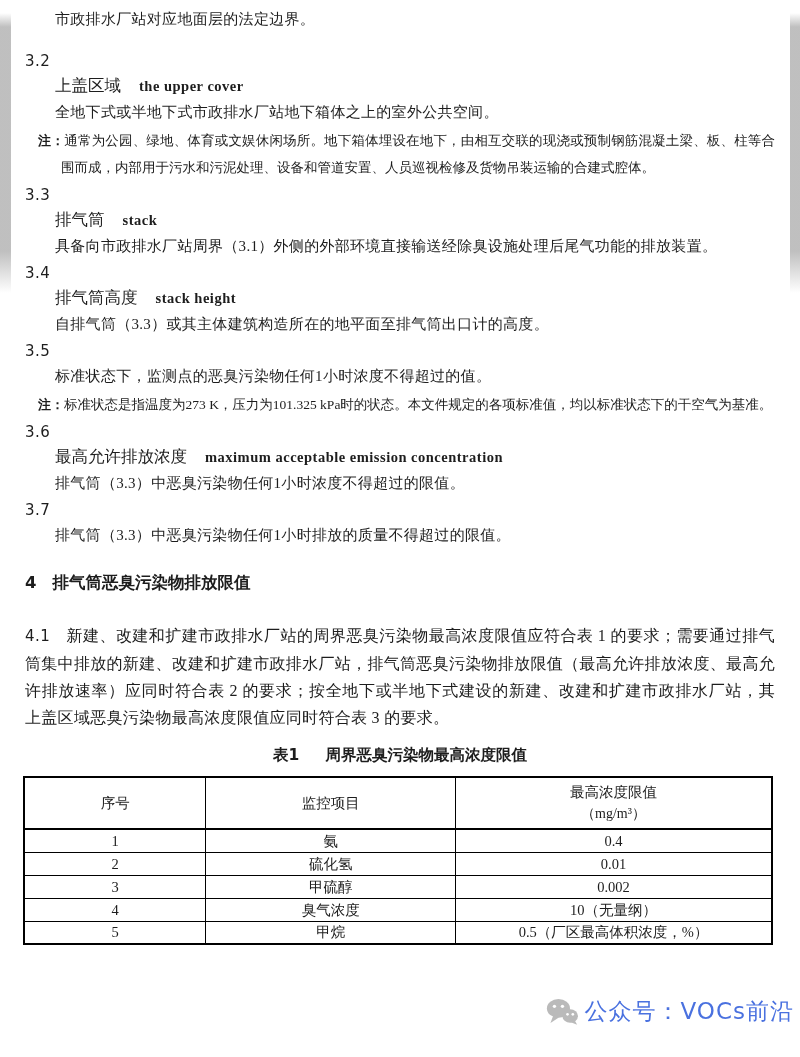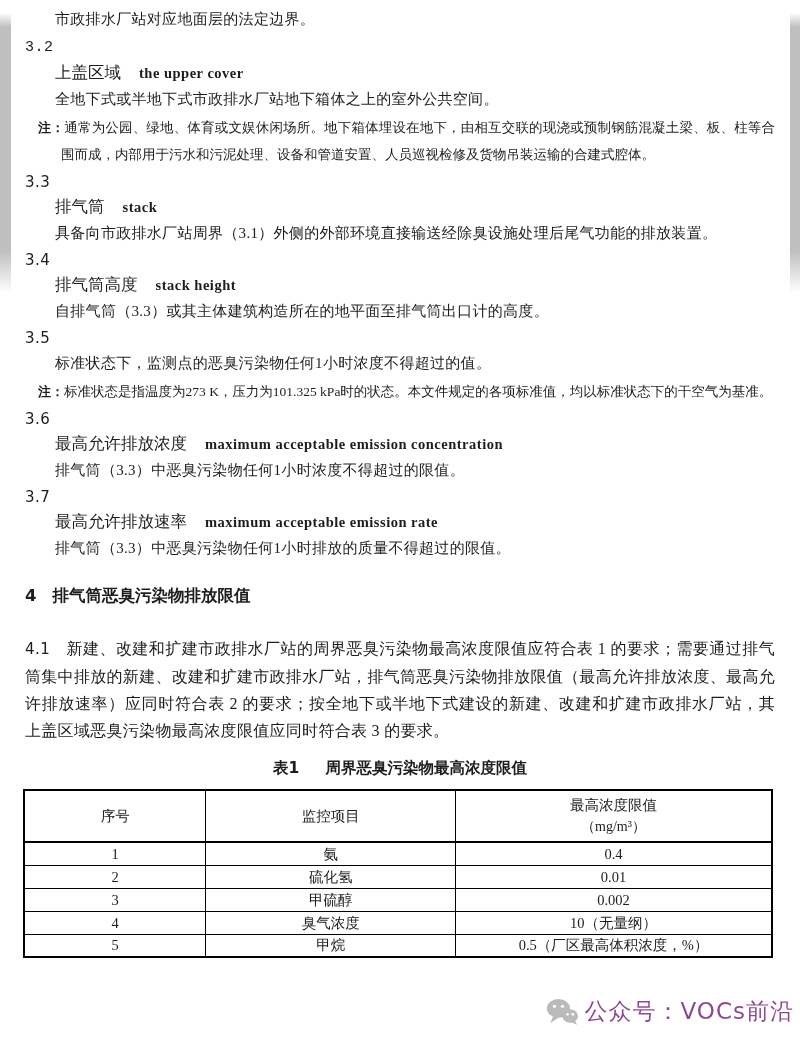--- a/index.html
+++ b/index.html
@@ -105,39 +105,39 @@
     border-bottom: 2.5px solid #000;
     line-height: 21px;
   }
   table.limits td { height: 23px; font-size: 14.5px; line-height: 16px; }
   .unit-line { font-size: 14px; }
 
   .watermark {
     position: absolute;
     right: 6px; top: 996px;
     display: flex; align-items: center; gap: 7px;
-    color: #701a75; opacity: 0.8;
+    color: #1d4ed8; opacity: 0.8;
     font-family: "DejaVu Sans", sans-serif;
     font-size: 23px; letter-spacing: 1px;
     z-index: 5; white-space: nowrap;
   }
   .watermark svg { flex: 0 0 auto; }
 </style>
 </head>
 <body>
 
 <div class="page">
 
   <div class="scan-edge left"></div>
   <div class="scan-edge right"></div>
 
   <p class="body-text">市政排水厂站对应地面层的法定边界。</p>
 
   <div class="clause">
-    <p class="clause-number" style="margin-top:4px;font-family:Liberation Mono, monospace;">3.2</p>
+    <p class="clause-number" style="margin-top:17px;">3.2</p>
     <p class="term-line"><span class="term-zh">上盖区域</span><span class="term-en">the upper cover</span></p>
     <p class="body-text">全地下式或半地下式市政排水厂站地下箱体之上的室外公共空间。</p>
     <p class="note"><span class="note-label">注：</span><span>通常为公园、绿地、体育或文娱休闲场所。地下箱体埋设在地下，由相互交联的现浇或预制钢筋混凝土梁、板、柱等合围而成，内部用于污水和污泥处理、设备和管道安置、人员巡视检修及货物吊装运输的合建式腔体。</span></p>
   </div>
 
   <div class="clause">
     <p class="clause-number">3.3</p>
     <p class="term-line"><span class="term-zh">排气筒</span><span class="term-en">stack</span></p>
     <p class="body-text">具备向市政排水厂站周界（3.1）外侧的外部环境直接输送经除臭设施处理后尾气功能的排放装置。</p>
   </div>
@@ -155,21 +155,20 @@
   </div>
 
   <div class="clause">
     <p class="clause-number">3.6</p>
     <p class="term-line"><span class="term-zh">最高允许排放浓度</span><span class="term-en">maximum acceptable emission concentration</span></p>
     <p class="body-text">排气筒（3.3）中恶臭污染物任何1小时浓度不得超过的限值。</p>
   </div>
 
   <div class="clause">
     <p class="clause-number">3.7</p>
-    <p class="term-line"><span class="term-zh">最高允许排放速率</span><span class="term-en">maximum acceptable emission rate</span></p>
     <p class="body-text">排气筒（3.3）中恶臭污染物任何1小时排放的质量不得超过的限值。</p>
   </div>
 
   <h2 class="chapter-heading"><span class="chapter-num">4</span><span>排气筒恶臭污染物排放限值</span></h2>
 
   <p class="para-41"><span class="para-num">4.1</span><span>新建、改建和扩建市政排水厂站的周界恶臭污染物最高浓度限值应符合表 1 的要求；需要通过排气筒集中排放的新建、改建和扩建市政排水厂站，排气筒恶臭污染物排放限值（最高允许排放浓度、最高允许排放速率）应同时符合表 2 的要求；按全地下或半地下式建设的新建、改建和扩建市政排水厂站，其上盖区域恶臭污染物最高浓度限值应同时符合表 3 的要求。</span></p>
 
   <p class="table-title"><span class="tbl-label">表1</span><span>周界恶臭污染物最高浓度限值</span></p>
 
   <table class="limits">

